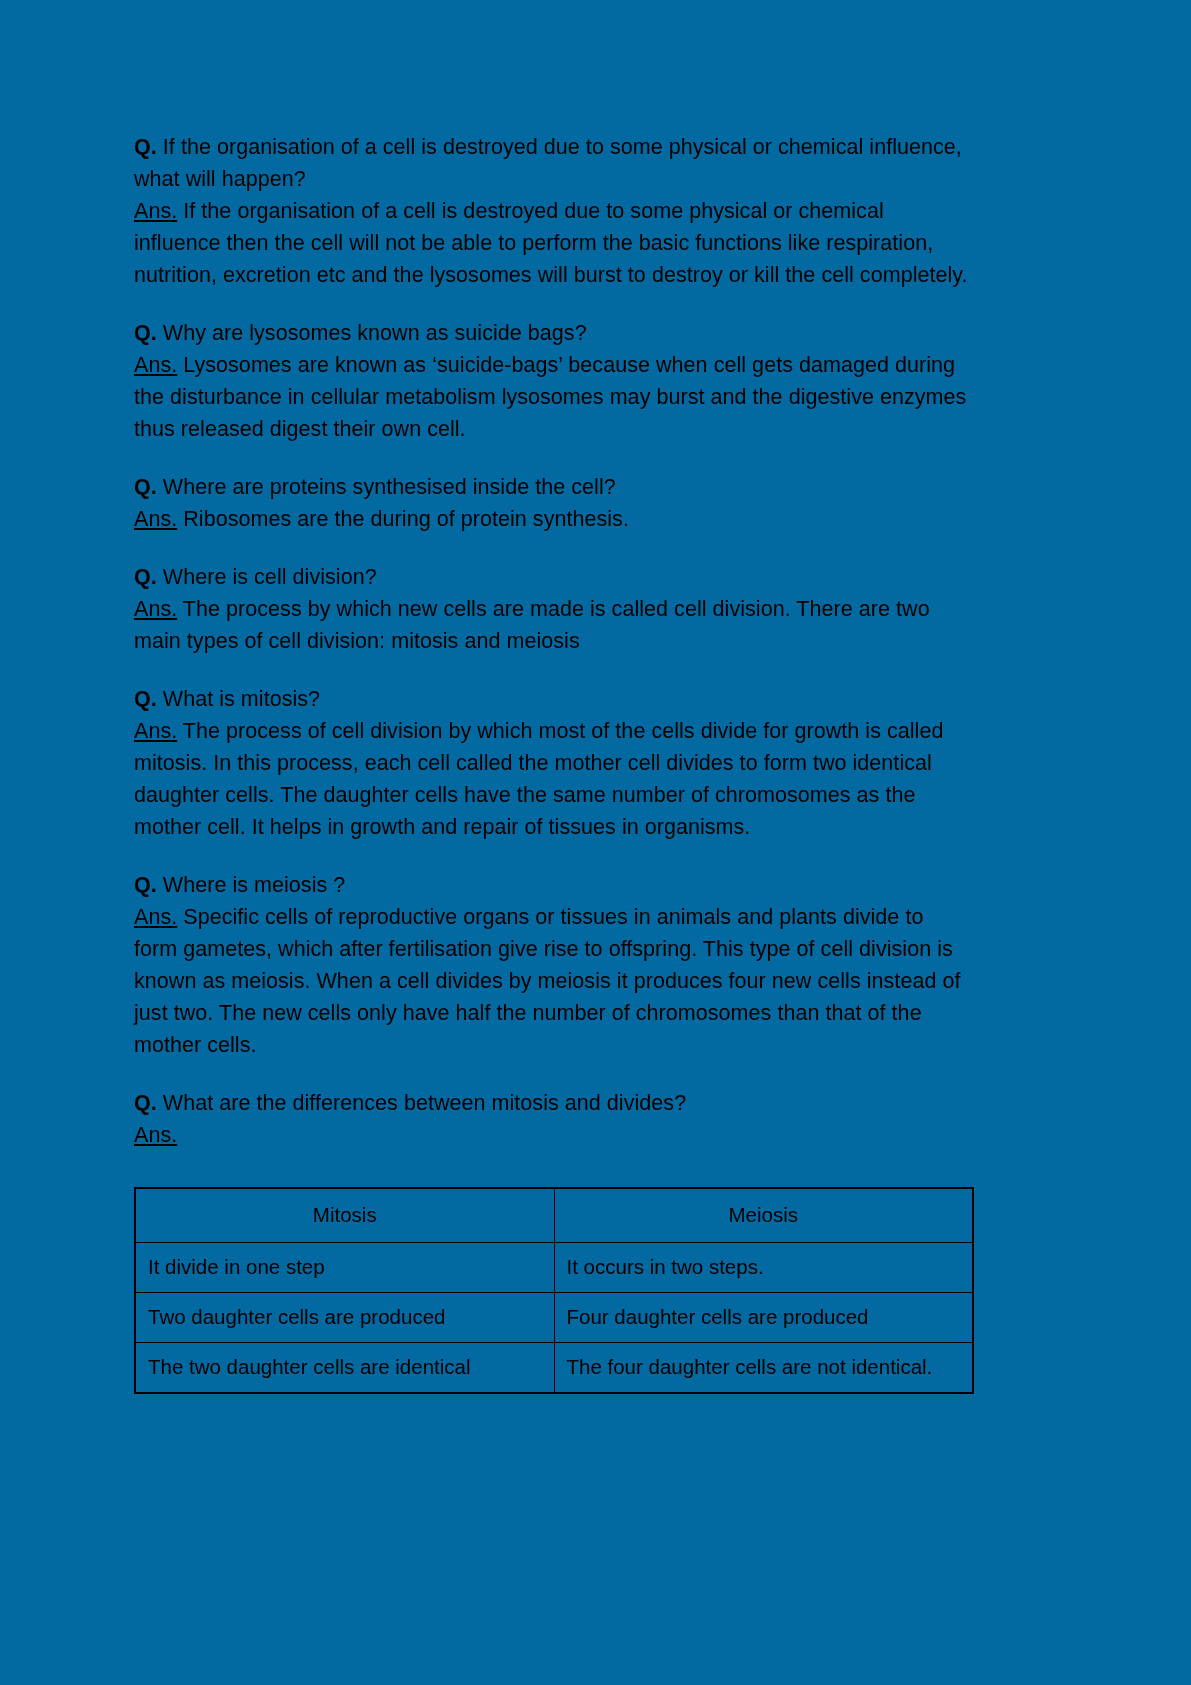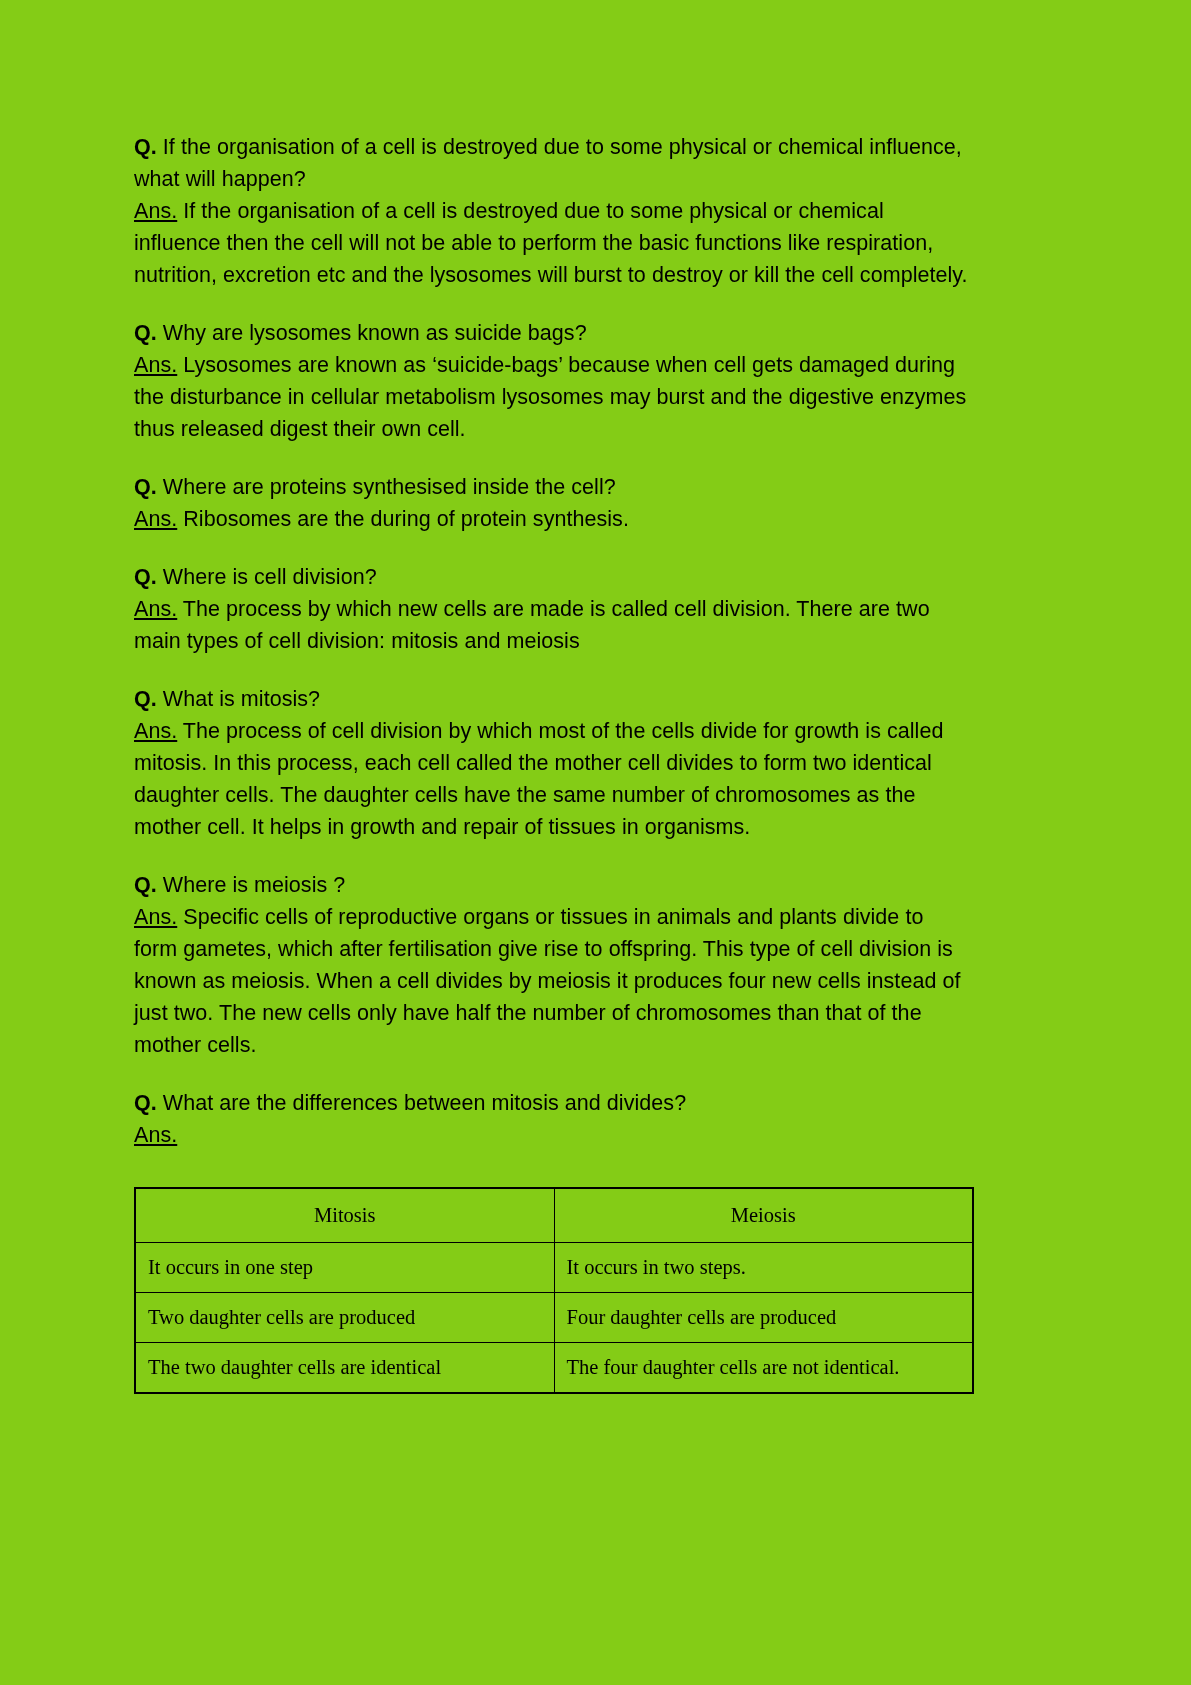--- a/index.html
+++ b/index.html
@@ -13,21 +13,21 @@
     position: relative;
     font-family: "Liberation Sans", sans-serif;
     color: #000000;
     -webkit-font-smoothing: antialiased;
   }
   #page {
     position: absolute;
     left: 0; top: 0;
     width: 1191px;
     height: 1685px;
-    background: #84cc16;
+    background: #0369a1;
     overflow: hidden;
   }
   #content {
     position: absolute;
     left: 134px;
     top: 131px;
     width: 838px;
   }
   .qa-block {
     margin: 0 0 26px 0;
@@ -59,21 +59,20 @@
     table-layout: fixed;
     border: 2px solid #000;
   }
   table.diff th,
   table.diff td {
     border: 1.5px solid #000;
     font-size: 20.5px;
     line-height: 28px;
     font-weight: normal;
     vertical-align: top;
-    font-family: Liberation Serif, serif;
   }
   table.diff th {
     text-align: center;
     padding: 12px 8px 13px 8px;
   }
   table.diff td {
     text-align: left;
     padding: 10px 10px 11px 12px;
   }
   table.diff col.c1 { width: 419px; }
@@ -127,21 +126,21 @@
             <col class="c2">
           </colgroup>
         <thead>
           <tr>
             <th>Mitosis</th>
             <th>Meiosis</th>
           </tr>
         </thead>
         <tbody>
           <tr>
-            <td>It occurs in one step</td>
+            <td>It divide in one step</td>
             <td>It occurs in two steps.</td>
           </tr>
           <tr>
             <td>Two daughter cells are produced</td>
             <td>Four daughter cells are produced</td>
           </tr>
           <tr>
             <td>The two daughter cells are identical</td>
             <td>The four daughter cells are not identical.</td>
           </tr>

